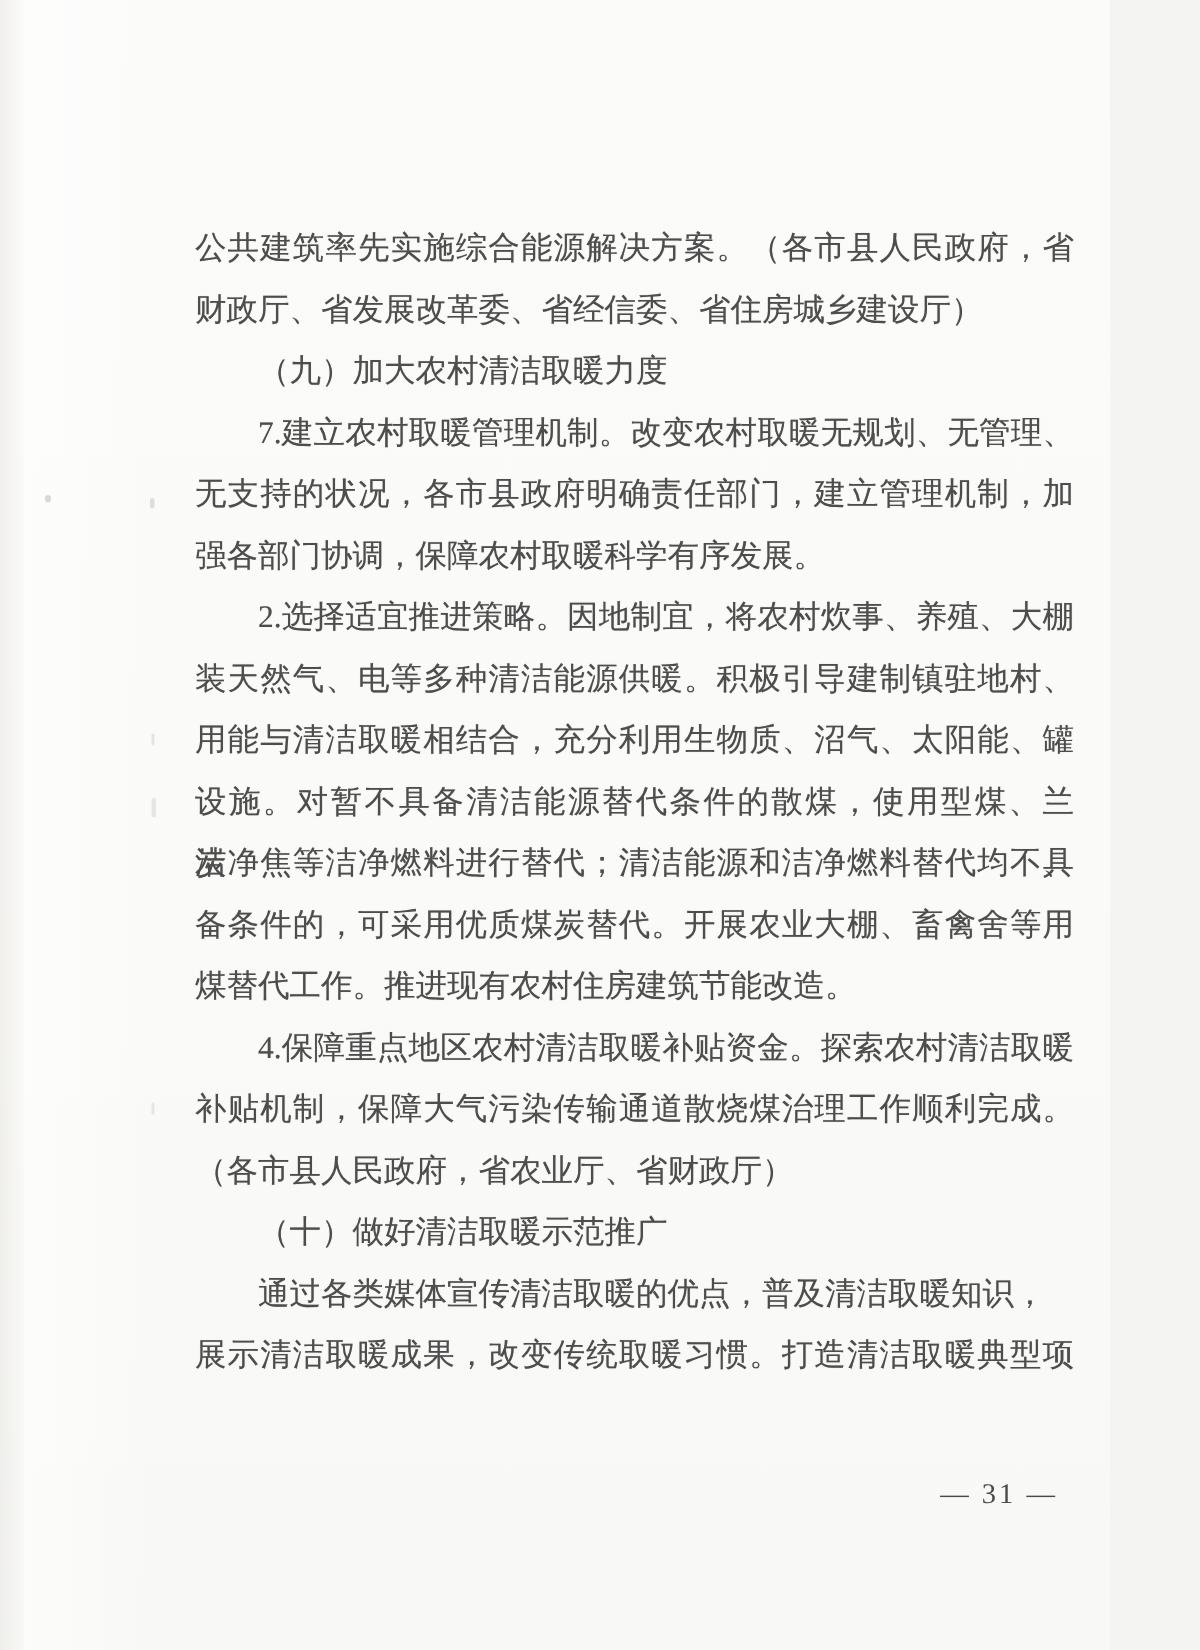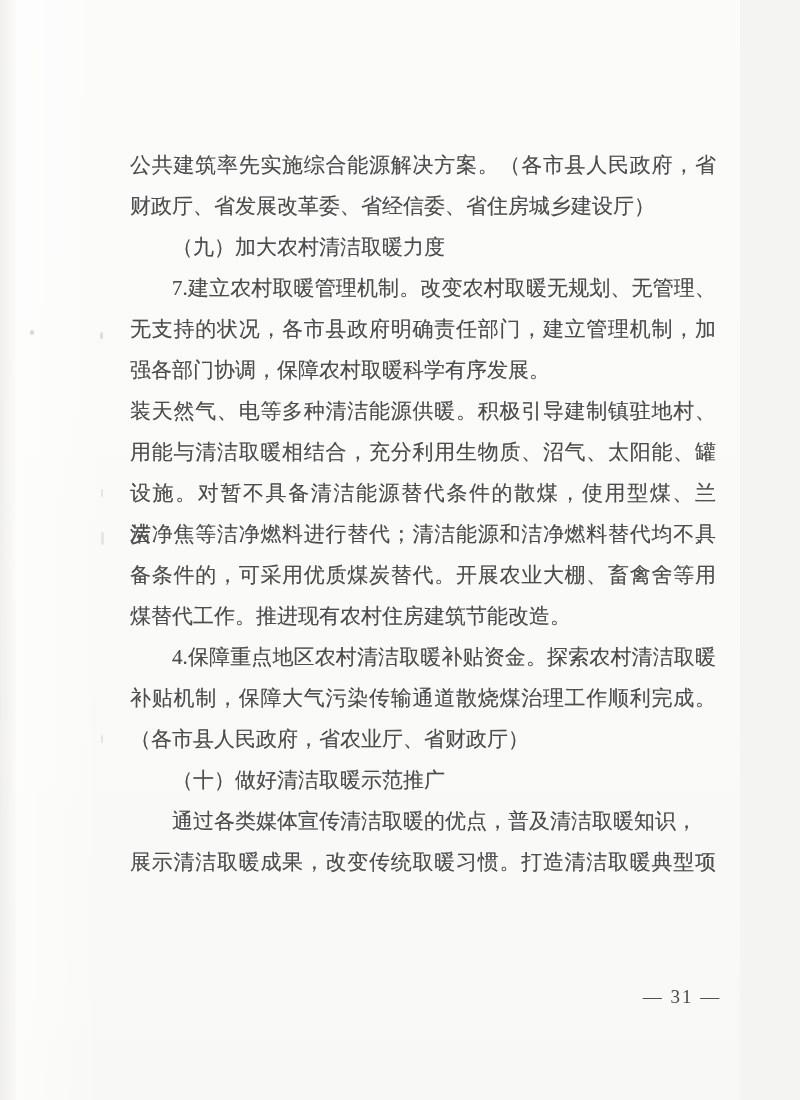--- a/index.html
+++ b/index.html
@@ -66,21 +66,21 @@
     border-radius: 2px;
   }
   .a1 { left: 30px;  top: 330px; width: 4px; height: 5px; opacity: .55; }
   .a2 { left: 100px; top: 332px; width: 3px; height: 7px; opacity: .45; }
   .a3 { left: 101px; top: 489px; width: 2px; height: 8px; opacity: .35; }
   .a4 { left: 101px; top: 532px; width: 3px; height: 13px; opacity: .30; }
   .a5 { left: 101px; top: 735px; width: 2px; height: 8px; opacity: .32; }
   
   .pagenum {
     position: absolute;
-    left: 634px;
+    left: 618px;
     top: 986px;
     width: 96px;
     text-align: center;
     font-size: 19px;
     letter-spacing: 2px;
     color: #4a4a4a;
   }
   
   .watermark {
     position: absolute;
@@ -120,20 +120,21 @@
   <div class="left-edge"></div>
   <div class="left-light-band"></div>
 
   <div class="textblock" id="textblock">
       <div class="line fill">公共建筑率先实施综合能源解决方案。（各市县人民政府，省</div>
       <div class="line">财政厅、省发展改革委、省经信委、省住房城乡建设厅）</div>
       <div class="line indent">（九）加大农村清洁取暖力度</div>
       <div class="line indent fill">7.建立农村取暖管理机制。改变农村取暖无规划、无管理、</div>
       <div class="line fill">无支持的状况，各市县政府明确责任部门，建立管理机制，加</div>
       <div class="line">强各部门协调，保障农村取暖科学有序发展。</div>
+      <div class="line indent fill">2.选择适宜推进策略。因地制宜，将农村炊事、养殖、大棚</div>
       <div class="line fill">装天然气、电等多种清洁能源供暖。积极引导建制镇驻地村、</div>
       <div class="line fill">用能与清洁取暖相结合，充分利用生物质、沼气、太阳能、罐</div>
       <div class="line fill">设施。对暂不具备清洁能源替代条件的散煤，使用型煤、兰炭、</div>
       <div class="line fill">洁净焦等洁净燃料进行替代；清洁能源和洁净燃料替代均不具</div>
       <div class="line fill">备条件的，可采用优质煤炭替代。开展农业大棚、畜禽舍等用</div>
       <div class="line">煤替代工作。推进现有农村住房建筑节能改造。</div>
       <div class="line indent fill">4.保障重点地区农村清洁取暖补贴资金。探索农村清洁取暖</div>
       <div class="line fill">补贴机制，保障大气污染传输通道散烧煤治理工作顺利完成。</div>
       <div class="line">（各市县人民政府，省农业厅、省财政厅）</div>
       <div class="line indent">（十）做好清洁取暖示范推广</div>

